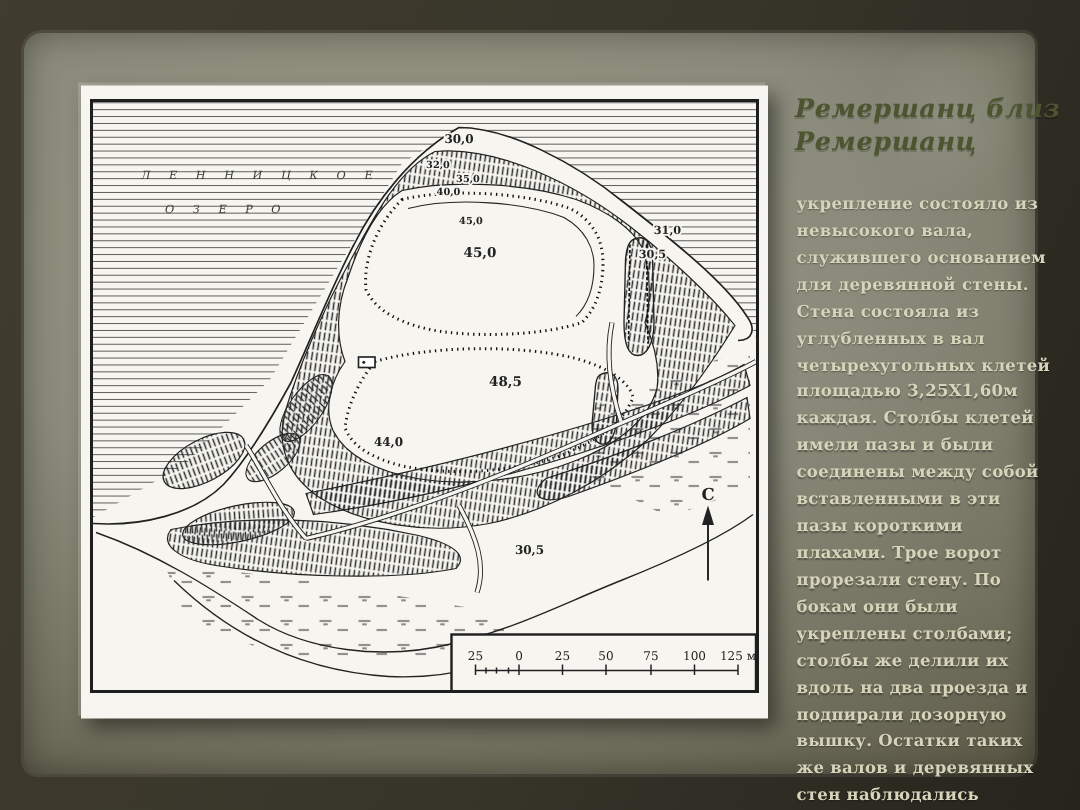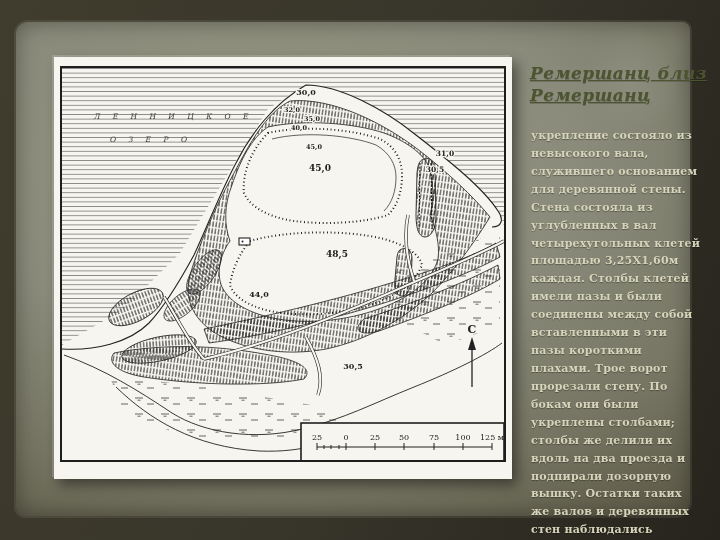--- a/index.html
+++ b/index.html
@@ -13,21 +13,21 @@
             box-shadow:0 0 0 2px rgba(216,214,192,0.10), inset 0 0 22px rgba(0,0,0,0.35);}
   .bg-patch{position:absolute;left:566px;top:6px;width:130px;height:150px;
             background:radial-gradient(closest-side,#8f9081 0%,rgba(143,144,129,0) 75%);
             opacity:.8;}
   .map-sheet{position:absolute;left:54px;top:57px;width:458px;height:422px;
              background:#f6f5ef;
              box-shadow:-2px -2px 0 rgba(255,255,255,.18), 5px 6px 12px rgba(0,0,0,.45);}
   .map-sheet svg{display:block;}
   .title{position:absolute;left:530px;top:62px;width:180px;
          color:#4c5530;font-style:italic;font-weight:700;font-size:17px;
-         line-height:1.3;letter-spacing:.4px;text-shadow:0 1px 0 rgba(0,0,0,.18);text-decoration:underline;}
+         line-height:1.3;letter-spacing:.4px;text-shadow:0 1px 0 rgba(0,0,0,.18);}
   .body-text{position:absolute;left:531px;top:127px;width:170px;
              color:#d6d4ba;font-size:11px;line-height:1.63;letter-spacing:.2px;
              text-shadow:0 1px 1px rgba(0,0,0,.35);}
   .body-text p{margin:0;font-weight:bold;}
   .body-text p + p{margin-top:10px;}
   text{font-family:"DejaVu Serif",serif;fill:#222;}
   .map-label{paint-order:stroke;stroke:#f6f5ef;stroke-width:2.4px;font-weight:700;}
   .lake-name{font-style:italic;fill:#3c3c3c;letter-spacing:5px;}
 </style>
 </head>

